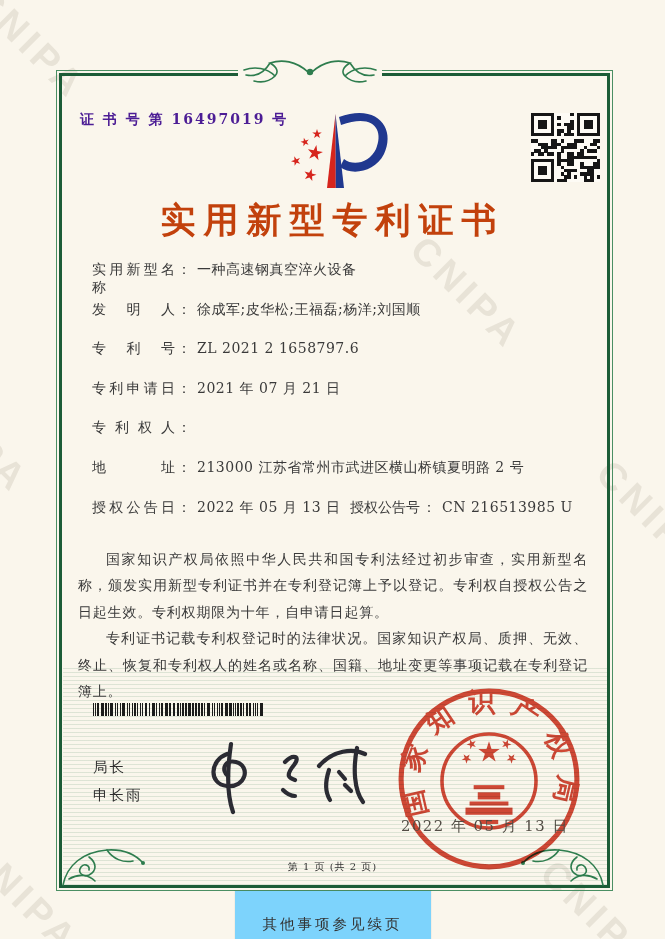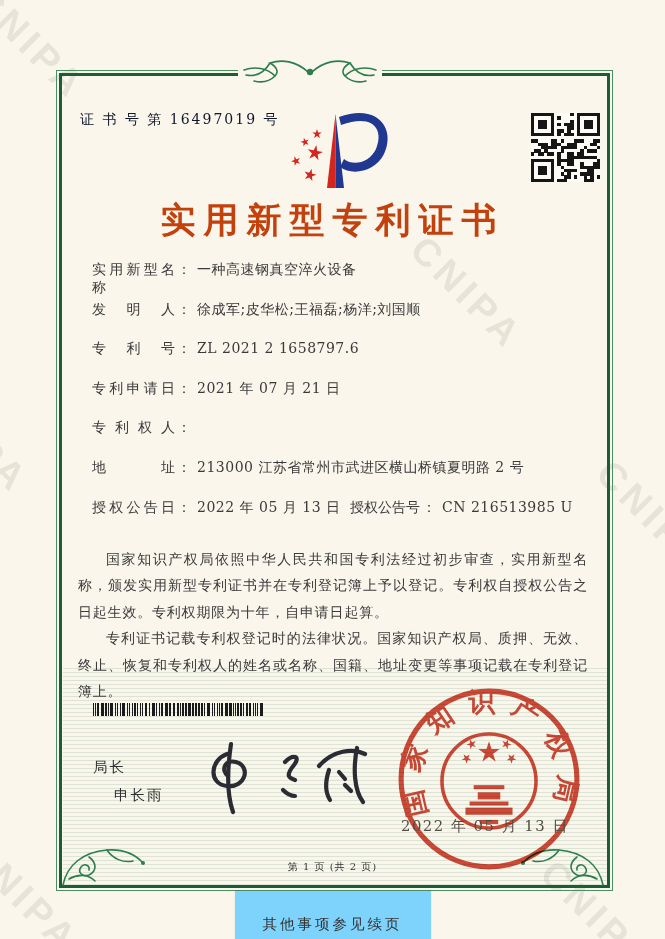--- a/index.html
+++ b/index.html
@@ -24,42 +24,42 @@
     border:1px solid #4a8f63;
   }
   .frame-inner{
     position:absolute;inset:2px;border:3px solid #1c5c37;
   }
   .guilloche{
     position:absolute;left:63px;top:668px;width:544px;height:218px;
     background:repeating-linear-gradient(180deg,rgba(70,130,92,0.16) 0 1px,transparent 1px 4px);
   }
   .certno{
-    position:absolute;left:80px;top:111px;font-size:14px;letter-spacing:2px;color:#0f172a;
+    position:absolute;left:80px;top:111px;font-size:14px;letter-spacing:2px;color:#4c1d95;font-weight:bold;
   }
   .logo{position:absolute;left:290px;top:101px;width:110px;height:92px;}
   .qr{position:absolute;left:531px;top:113px;width:69px;height:69px;}
   .title{
     position:absolute;left:0;top:197px;width:100%;text-align:center;
     font-size:35px;font-weight:bold;letter-spacing:8px;color:#c2410c;
   }
   .fields{position:absolute;left:92px;top:261px;width:490px;font-size:14px;}
   .frow{height:39.6px;display:flex;align-items:flex-start;position:relative;}
   .flabel{display:inline-block;width:83px;text-align:justify;text-align-last:justify;color:#3a3a3a;flex:0 0 83px;}
   .fcolon{margin:0 6px 0 2px;}
   .fvalue{letter-spacing:0.5px;white-space:nowrap;}
   .fgroup2{position:absolute;left:258px;top:0;display:flex;}
   .paras{
     position:absolute;left:78px;top:546px;width:510px;
     font-size:14px;line-height:26.4px;text-align:justify;letter-spacing:0.8px;color:#3a3a3a;
   }
   .paras p{margin:0;text-indent:2em;}
   .barcode{position:absolute;left:93px;top:703px;width:174px;height:13px;}
   .dtitle{position:absolute;left:93px;top:758px;font-size:14.5px;letter-spacing:2px;color:#2f2f2f;}
-  .dname{position:absolute;left:93px;top:786px;font-size:14.5px;letter-spacing:2px;color:#2f2f2f;margin-left:21px;}
+  .dname{position:absolute;left:93px;top:786px;font-size:14.5px;letter-spacing:2px;color:#2f2f2f;}
   .sig{position:absolute;left:197px;top:740px;width:175px;height:75px;}
   .seal{position:absolute;left:397px;top:687px;width:184px;height:184px;opacity:0.92;mix-blend-mode:multiply;}
   .pageinfo{
     position:absolute;left:0;top:860px;width:100%;text-align:center;
     font-size:10px;letter-spacing:1px;color:#333;
   }
   .notebox{
     position:absolute;left:50%;transform:translateX(-50%);top:891px;
     background:#7dd3fc;padding:24px 28px;font-size:14.5px;letter-spacing:3px;color:#333;
     box-shadow:0 0 0 1px rgba(0,0,0,0.03);white-space:nowrap;

